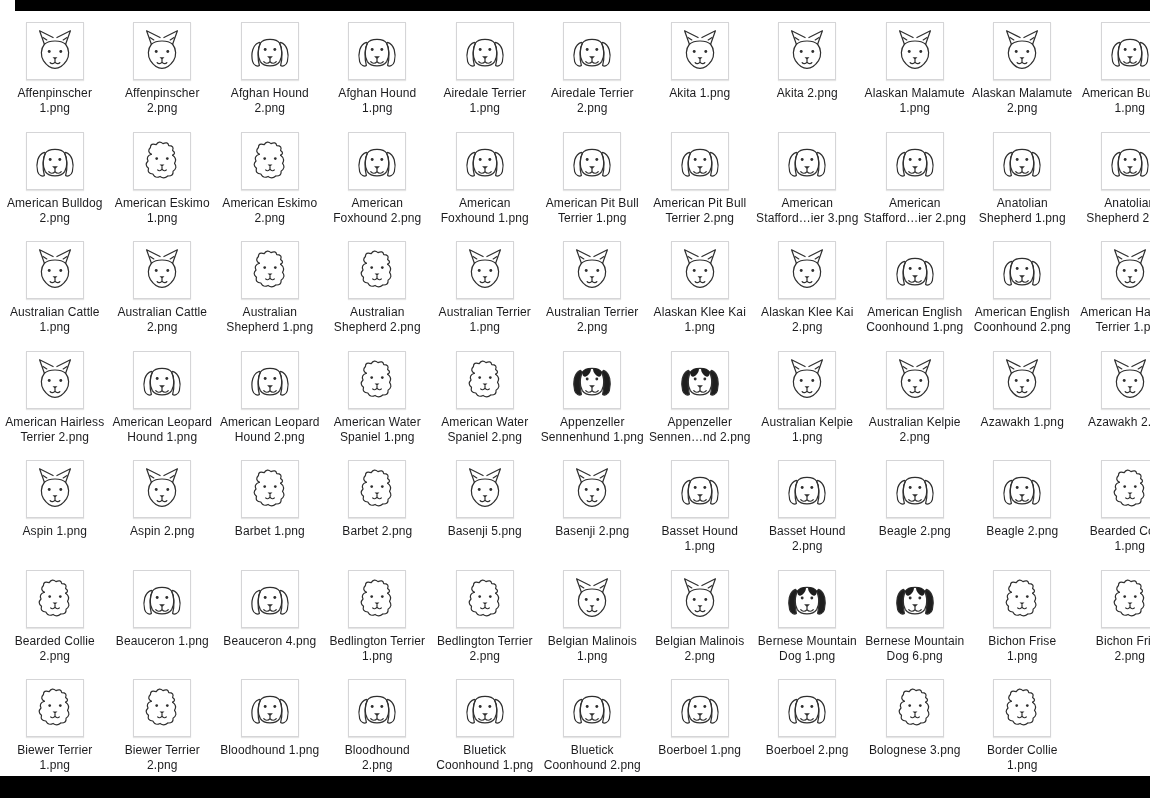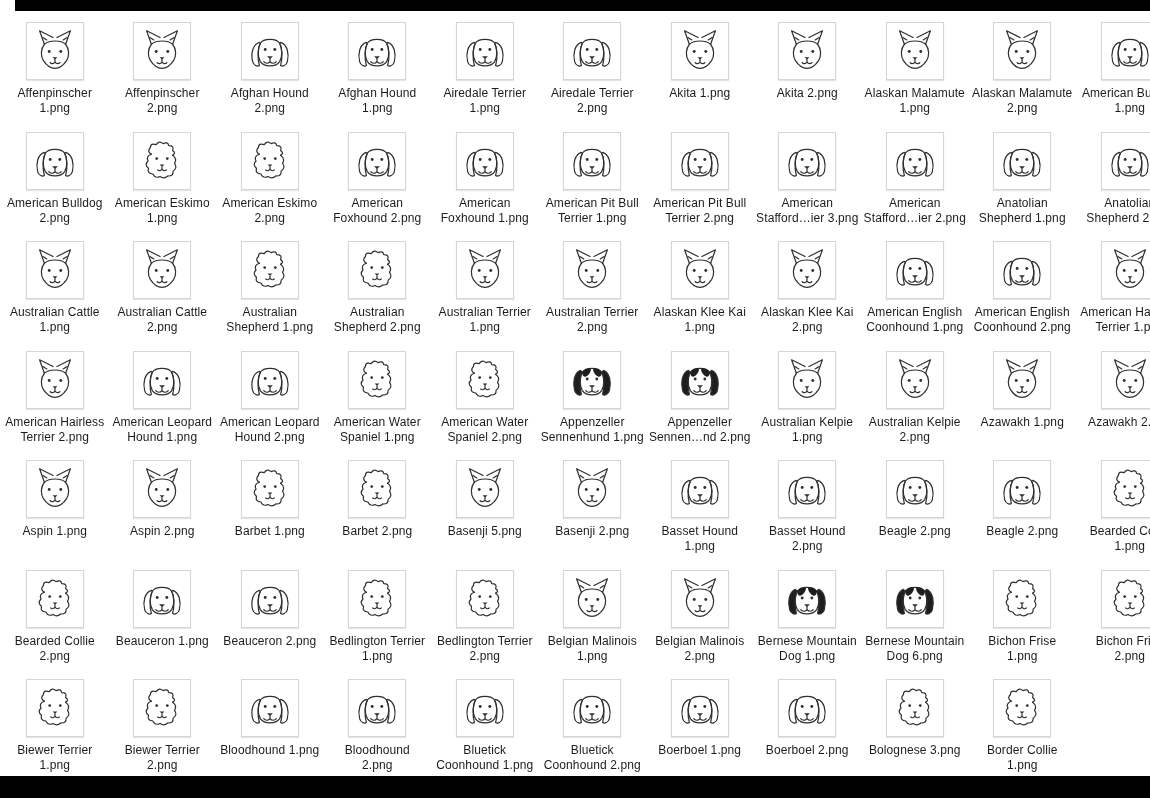--- a/index.html
+++ b/index.html
@@ -1132,21 +1132,21 @@
             <path d="M39 19 C46 21 48 31 46 39 C45 43 41 44.5 39 43 C41 36 41 26 38 20 Z"></path>
             <path d="M18 20 C21 14.5 35 14.5 38 20 C41 25 41 34 38 39 C34 45 22 45 18 39 C15 34 15 25 18 20 Z"></path>
             <circle cx="23" cy="26.5" r="1.5" fill="#2f2f2f" stroke="none"></circle>
             <circle cx="33" cy="26.5" r="1.5" fill="#2f2f2f" stroke="none"></circle>
             <path d="M25 33.5 L31 33.5 L28 36.5 Z" fill="#2f2f2f" stroke="none"></path>
             <path d="M28 36.5 L28 39 M28 39 C26 41.5 23 41 21.5 39 M28 39 C30 41.5 33 41 34.5 39"></path>
           </svg>
         </span>
       </div>
       <div class="label">
-        <div class="line">Beauceron 2.png</div>
+        <div class="line">Beauceron 4.png</div>
       </div>
     </div>
     <div class="file-item">
       <div class="thumb">
         <span>
           <svg width="54" height="54" viewBox="0 0 56 56" fill="none" stroke="#2f2f2f" stroke-width="1.25" stroke-linejoin="round" stroke-linecap="round">
             <path d="M17 21 Q12 18 16 14 Q16 9 22 11 Q25 6.5 29 10 Q34 7.5 35 12 Q41 12 39 17 Q43 20 39 22"></path>
             <path d="M17 21 Q11 23 13.5 28 Q9.5 32 14 35.5 Q12.5 41 18.5 41.5 Q21 46.5 26 44 Q30 47 34 43.5 Q40 44 39.5 38.5 Q44.5 35 41 30.5 Q44 25.5 39 22"></path>
             <circle cx="22.5" cy="25.5" r="1.4" fill="#2f2f2f" stroke="none"></circle>
             <circle cx="33.5" cy="25.5" r="1.4" fill="#2f2f2f" stroke="none"></circle>

